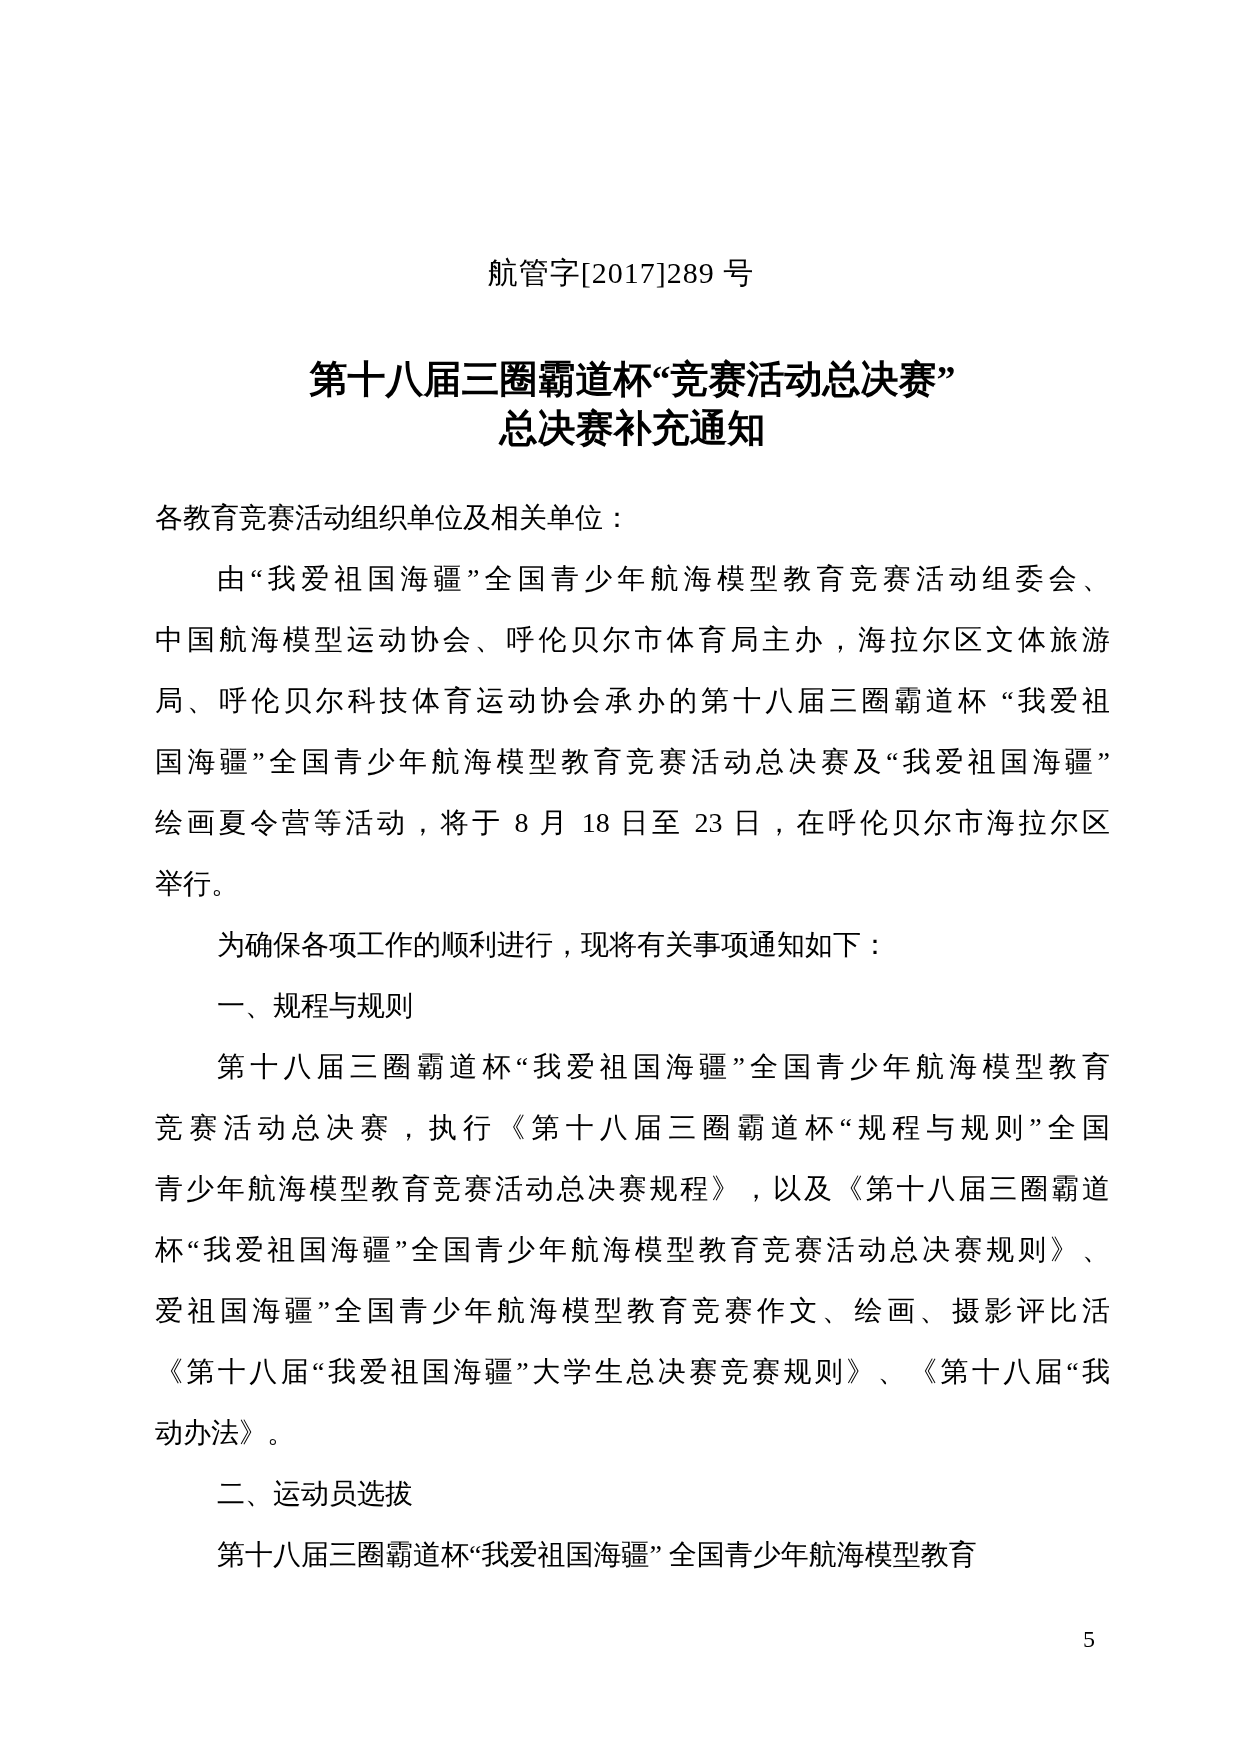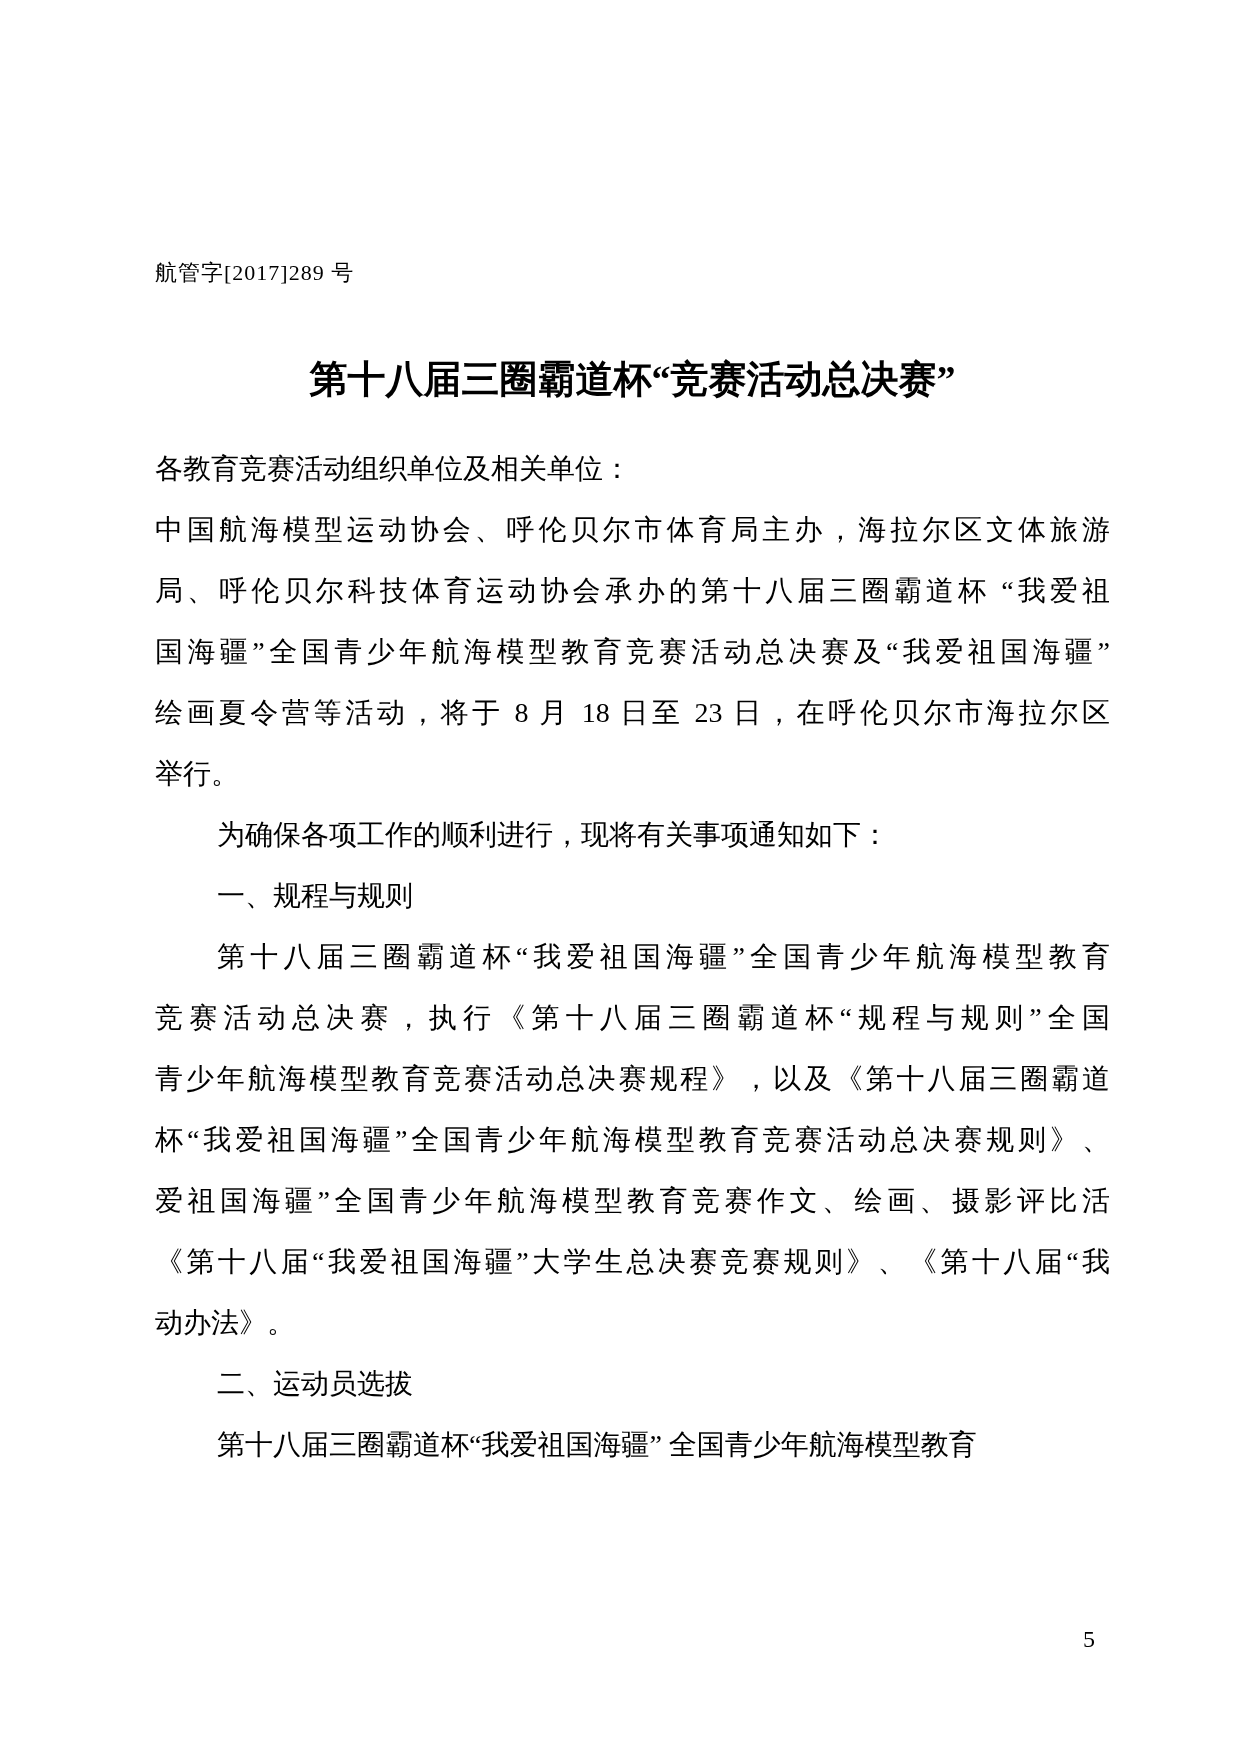--- a/index.html
+++ b/index.html
@@ -13,23 +13,23 @@
     height: 1754px;
     background: #ffffff;
     color: #000000;
     box-sizing: border-box;
     padding: 0 131px 0 155px;
     overflow: hidden;
     font-family: "Liberation Serif", "DejaVu Serif", serif;
   }
   .doc-number {
     margin-top: 253px;
-    font-size: 22px;
+    font-size: 30px;
     line-height: 40px;
-    text-align: left;
+    text-align: center;
     padding-right: 23px;
     letter-spacing: 1px;
     white-space: pre;
   }
   .title-block {
     margin-top: 62px;
   }
   .title-line {
     font-size: 38px;
     line-height: 49px;
@@ -64,24 +64,26 @@
 </style>
 </head>
 <body>
 
 <div class="page">
 
   <div class="doc-number">航管字[2017]289 号</div>
 
   <div class="title-block">
     <div class="title-line">第十八届三圈霸道杯“竞赛活动总决赛”</div>
+    <div class="title-line">总决赛补充通知</div>
   </div>
 
   <div class="body-block">
     <div class="body-line">各教育竞赛活动组织单位及相关单位：</div>
+    <div class="body-line indent justify">由“我爱祖国海疆”全国青少年航海模型教育竞赛活动组委会、</div>
     <div class="body-line justify">中国航海模型运动协会、呼伦贝尔市体育局主办，海拉尔区文体旅游</div>
     <div class="body-line justify">局、呼伦贝尔科技体育运动协会承办的第十八届三圈霸道杯 “我爱祖</div>
     <div class="body-line justify">国海疆”全国青少年航海模型教育竞赛活动总决赛及“我爱祖国海疆”</div>
     <div class="body-line justify">绘画夏令营等活动，将于 8 月 18 日至 23 日，在呼伦贝尔市海拉尔区</div>
     <div class="body-line">举行。</div>
     <div class="body-line indent">为确保各项工作的顺利进行，现将有关事项通知如下：</div>
     <div class="body-line indent">一、规程与规则</div>
     <div class="body-line indent justify">第十八届三圈霸道杯“我爱祖国海疆”全国青少年航海模型教育</div>
     <div class="body-line justify">竞赛活动总决赛，执行《第十八届三圈霸道杯“规程与规则”全国</div>
     <div class="body-line justify">青少年航海模型教育竞赛活动总决赛规程》，以及《第十八届三圈霸道</div>

